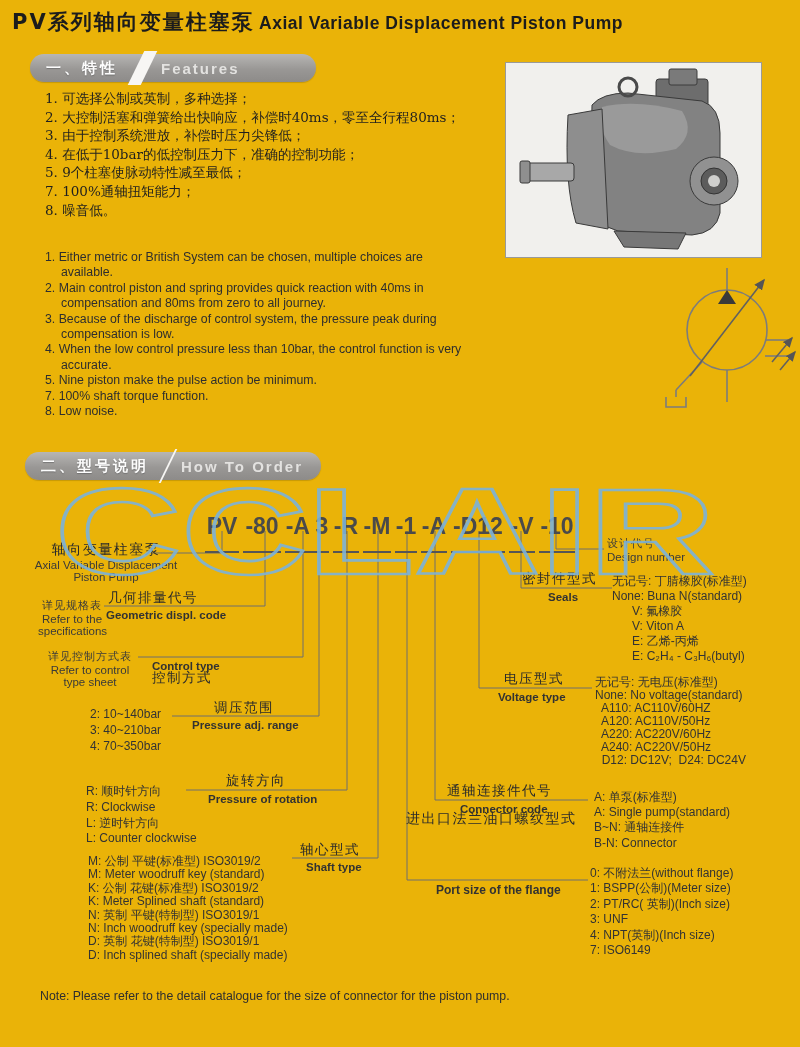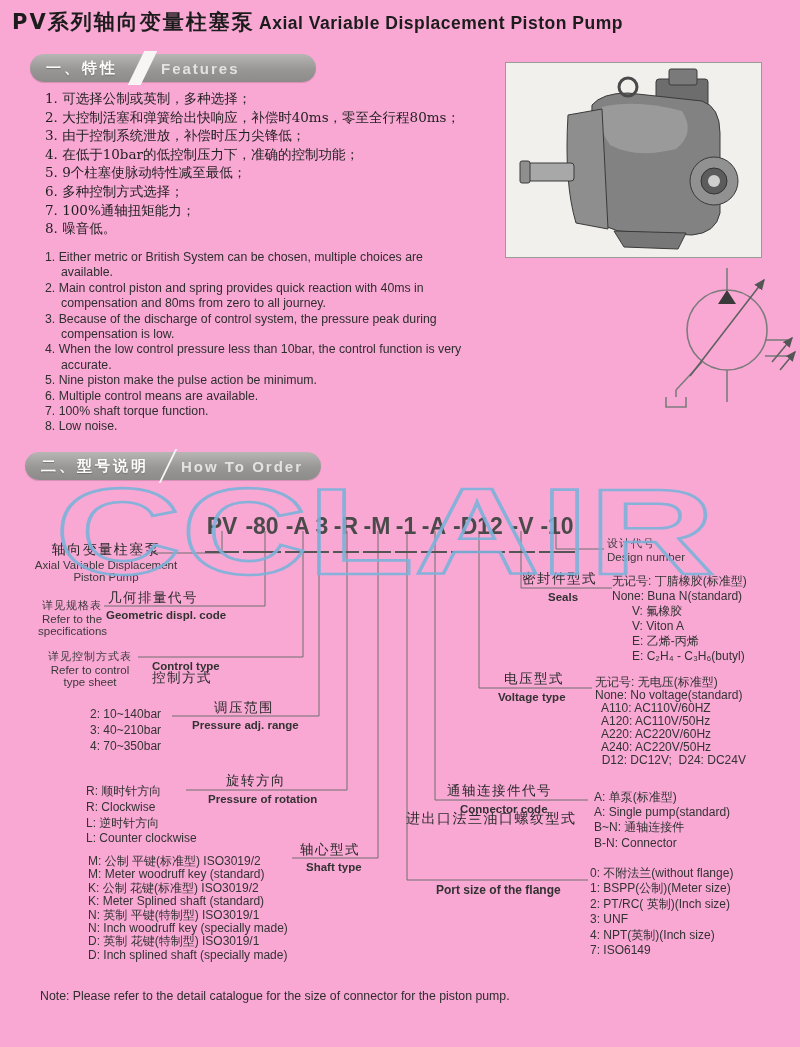--- a/index.html
+++ b/index.html
@@ -1,19 +1,19 @@
 <!DOCTYPE html>
 <html><head>
 <meta charset="utf-8">
 <style>
   * { margin:0; padding:0; box-sizing:border-box; }
   html,body { background:#e8e6e2; }
   .page {
     position:relative; width:800px; height:1047px; margin:0 auto;
-    background:#f9a8d4; overflow:hidden;
+    background:#eab308; overflow:hidden;
     font-family:"Liberation Sans", sans-serif; color:#2a2a2a;
   }
   .abs { position:absolute; }
 
   
   .doc-title { left:12px; top:8px; white-space:nowrap; }
   .doc-title .zh { font-size:21px; font-weight:bold; letter-spacing:2px; color:#1c1c1c; font-family:"DejaVu Sans",sans-serif;}
   .doc-title .en { font-size:17.5px; font-weight:bold; letter-spacing:.5px; color:#1c1c1c; }
 
   
@@ -88,31 +88,29 @@
     <span class="slash"></span>
     <span class="en">Features</span>
   </div>
 
   <div class="abs zh-list content-z">
       <div>1. 可选择公制或英制，多种选择；</div>
       <div>2. 大控制活塞和弹簧给出快响应，补偿时40ms，零至全行程80ms；</div>
       <div>3. 由于控制系统泄放，补偿时压力尖锋低；</div>
       <div>4. 在低于10bar的低控制压力下，准确的控制功能；</div>
       <div>5. 9个柱塞使脉动特性减至最低；</div>
-      <div>6. 多种控制方式选择；</div>
       <div>7. 100%通轴扭矩能力；</div>
       <div>8. 噪音低。</div>
     </div>
   <div class="abs en-list content-z">
       <div>1. Either metric or British System can be chosen, multiple choices are available.</div>
       <div>2. Main control piston and spring provides quick reaction with 40ms in compensation and 80ms from zero to all journey.</div>
       <div>3. Because of the discharge of control system, the pressure peak during compensation is low.</div>
       <div>4. When the low control pressure less than 10bar, the control function is very accurate.</div>
       <div>5. Nine piston make the pulse action be minimum.</div>
-      <div>6. Multiple control means are available.</div>
       <div>7. 100% shaft torque function.</div>
       <div>8. Low noise.</div>
     </div>
 
   <div class="abs photo-box content-z">
     <svg width="255" height="194" viewBox="0 0 255 194">
       <rect x="0" y="0" width="255" height="194" fill="#f1f0ed"></rect>
 
       <rect x="150" y="16" width="52" height="38" rx="3" fill="#6d6d6d" stroke="#3c3c3c"></rect>
       <rect x="163" y="6" width="28" height="16" rx="2" fill="#7a7a7a" stroke="#3c3c3c"></rect>

